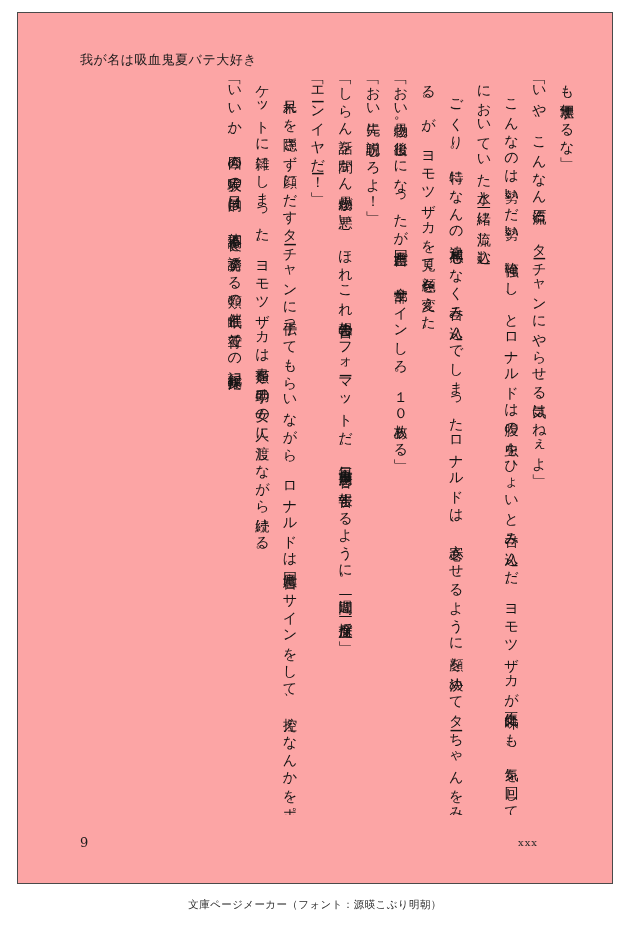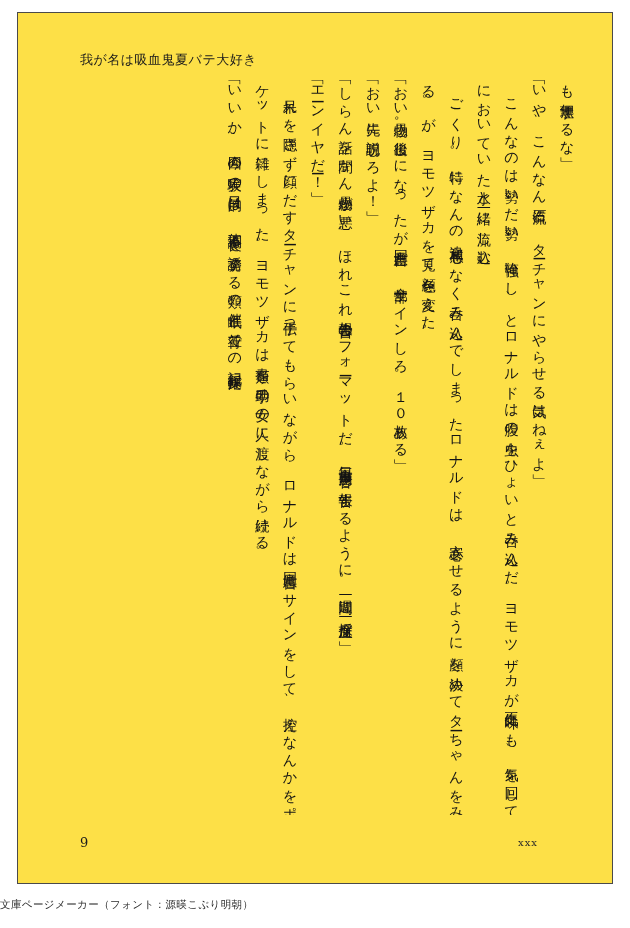--- a/index.html
+++ b/index.html
@@ -17,21 +17,21 @@
   }
 
   
   .page-sheet {
     position: absolute;
     left: 17px;
     top: 12px;
     width: 596px;
     height: 872px;
     border: 1px solid #4a4a4a;
-    background: #fde047;
+    background: #fca5a5;
     box-sizing: border-box;
   }
 
   
   .running-title {
     position: absolute;
     left: 62px;
     top: 38px;
     font-size: 13px;
     letter-spacing: 0.5px;
@@ -82,20 +82,21 @@
     letter-spacing: 1px;
     color: #2a2a2a;
   }
 
   
   .caption {
     position: absolute;
     left: 0;
     top: 898px;
     width: 630px;
+    text-align: center;
     font-size: 10.5px;
     color: #2b2b2b;
     letter-spacing: 0.4px;
   }
 </style>
 </head>
 <body>
 
 <div class="page-sheet">
 

